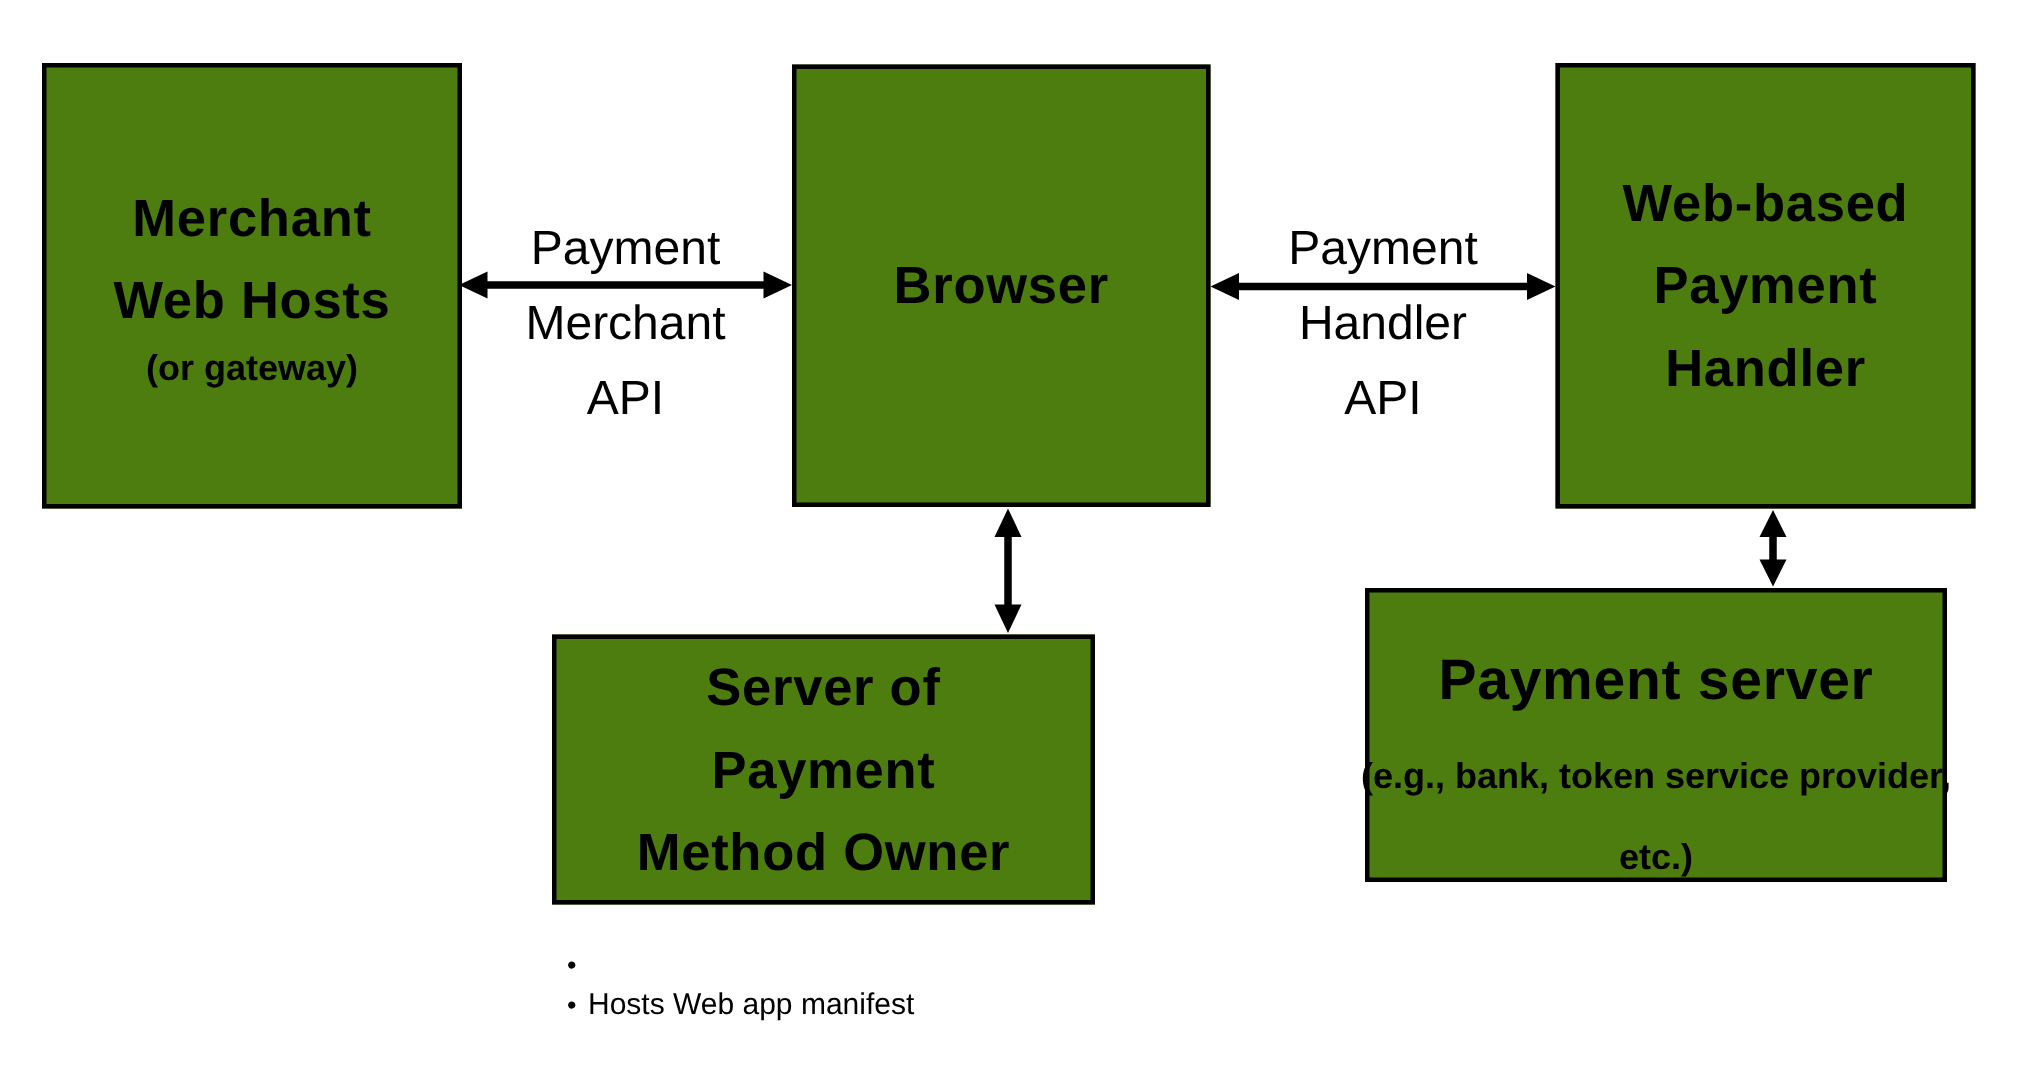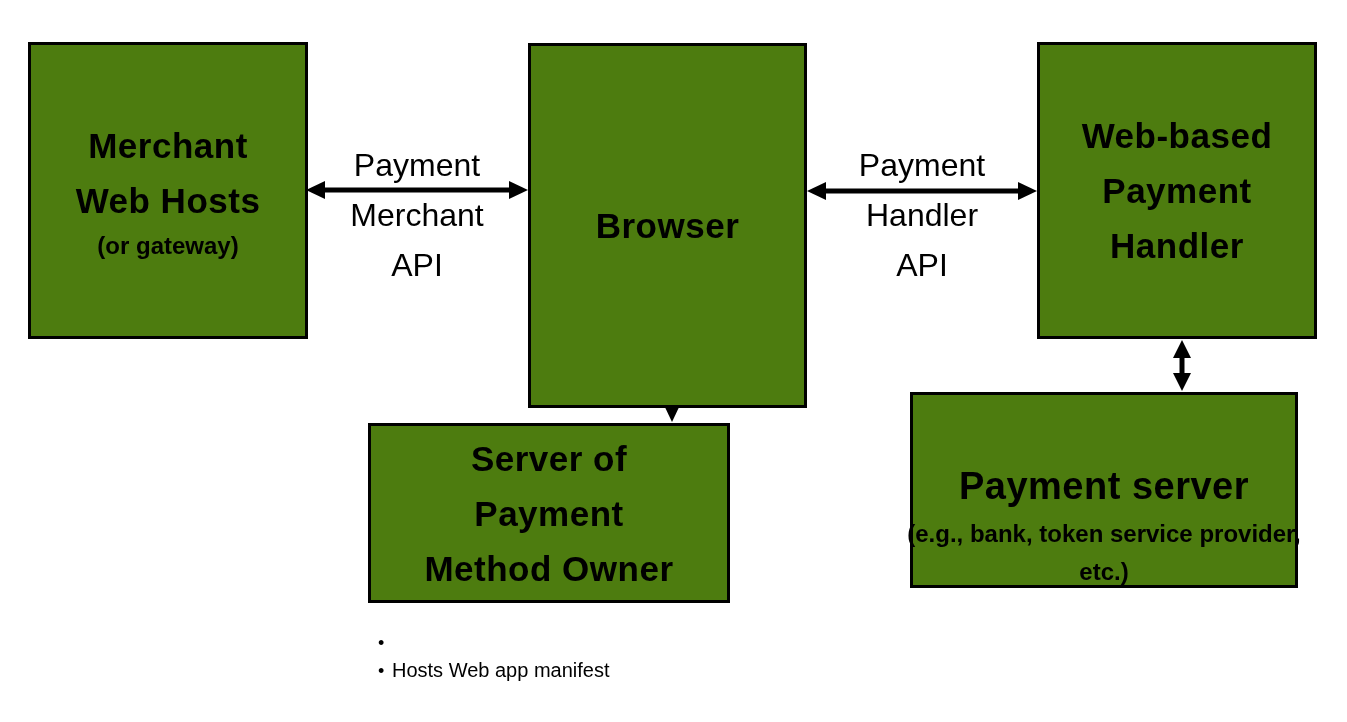--- a/index.html
+++ b/index.html
@@ -49,25 +49,25 @@
     letter-spacing: 0.5px;
     white-space: nowrap;
   }
   .box-subtitle {
     font-size: 24px;
     font-weight: 700;
     line-height: 27px;
     white-space: nowrap;
   }
   .merchant-box      { left: 28px;   top: 42px;  width: 280px; height: 297px; }
-  .browser-box       { left: 528px;  top: 43px;  width: 279px; height: 365px; }
+  .browser-box       { left: 528px;  top: 43px;  width: 279px; height: 295px; }
   .handler-box       { left: 1037px; top: 42px;  width: 280px; height: 297px; text-align: center; }
   .server-owner-box  { left: 368px;  top: 423px; width: 362px; height: 180px; }
   .payment-server-box{ left: 910px;  top: 392px; width: 388px; height: 196px;
-                       justify-content: flex-end; padding-top: 36px; }
+                       justify-content: space-between; padding-top: 36px; }
   .merchant-box .box-subtitle { line-height: 36px; }
   .payment-server-box .box-subtitle { line-height: 26px; margin-top: 12px; }
 
   .arrow-label {
     position: absolute;
     top: 140px;
     text-align: center;
     font-size: 32px;
     font-weight: 400;
     line-height: 50px;

